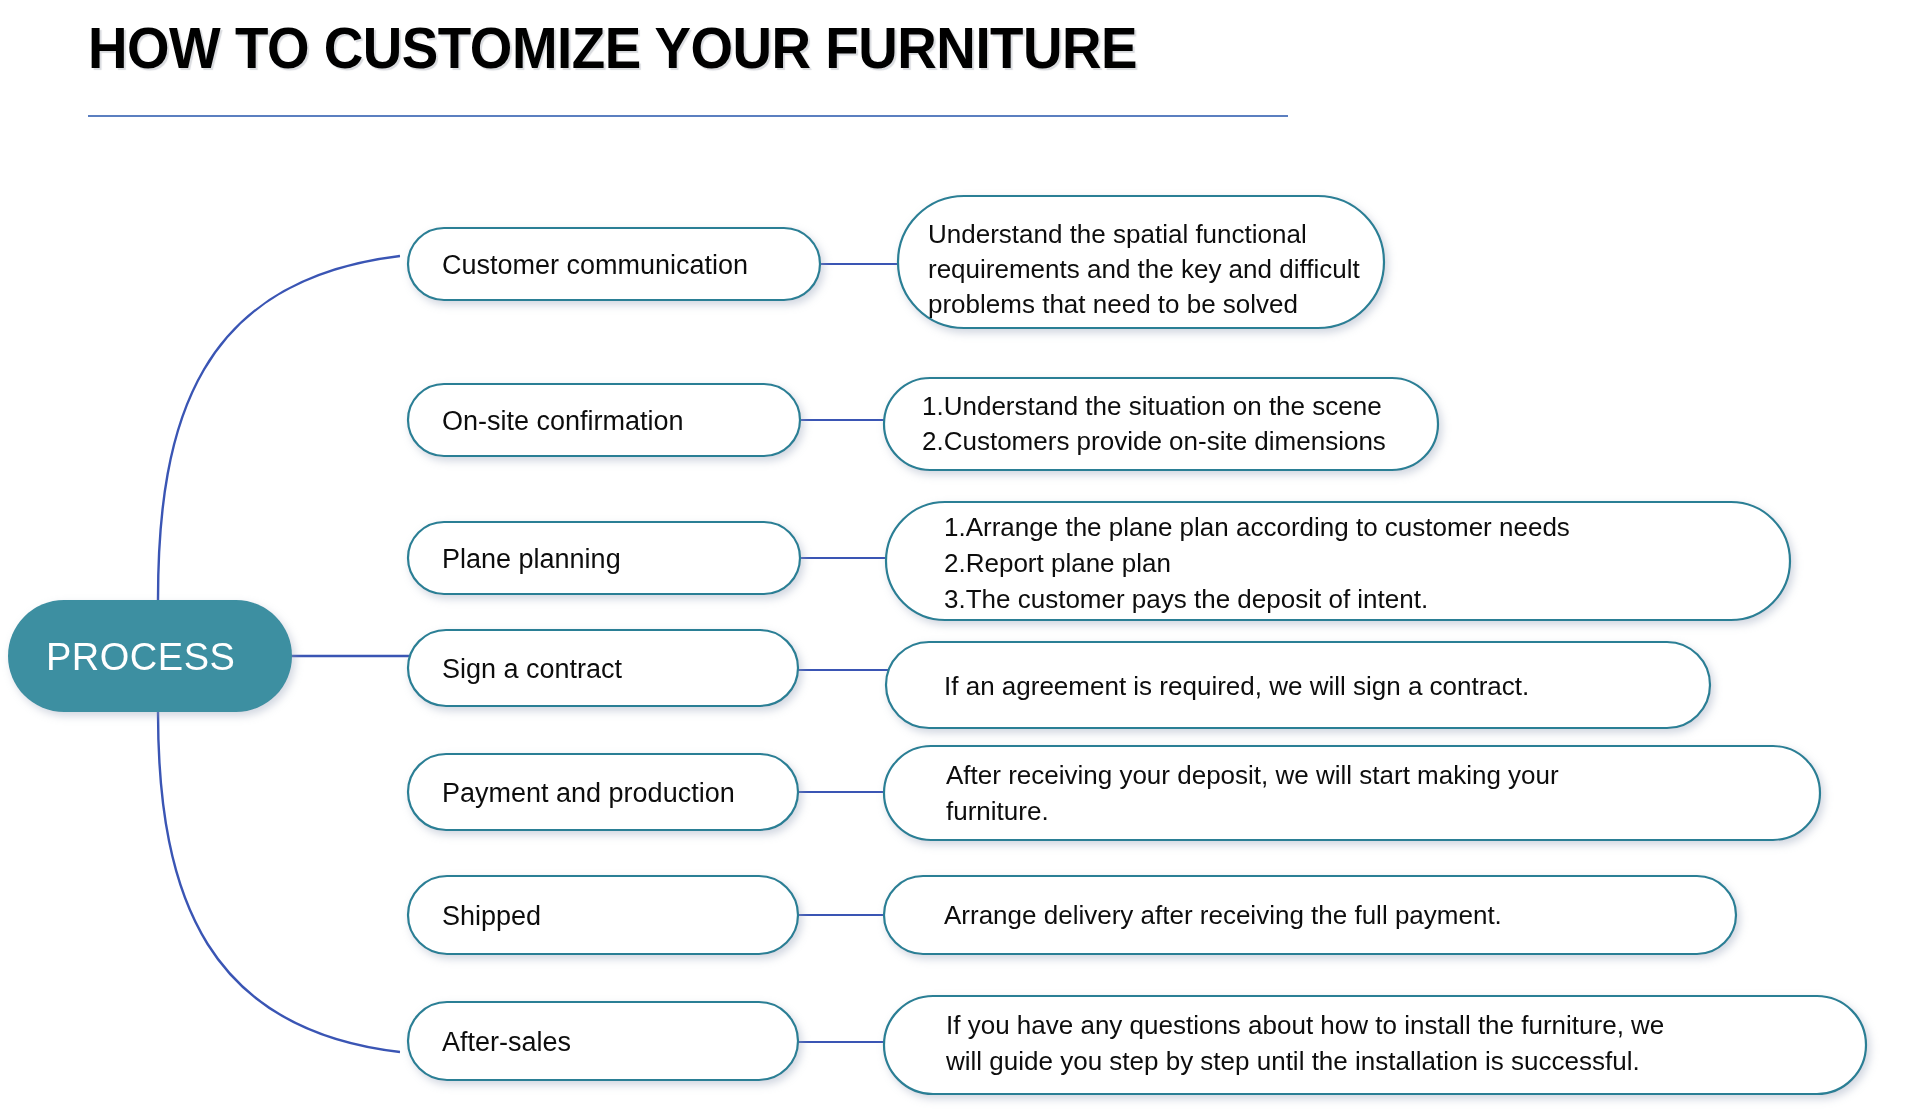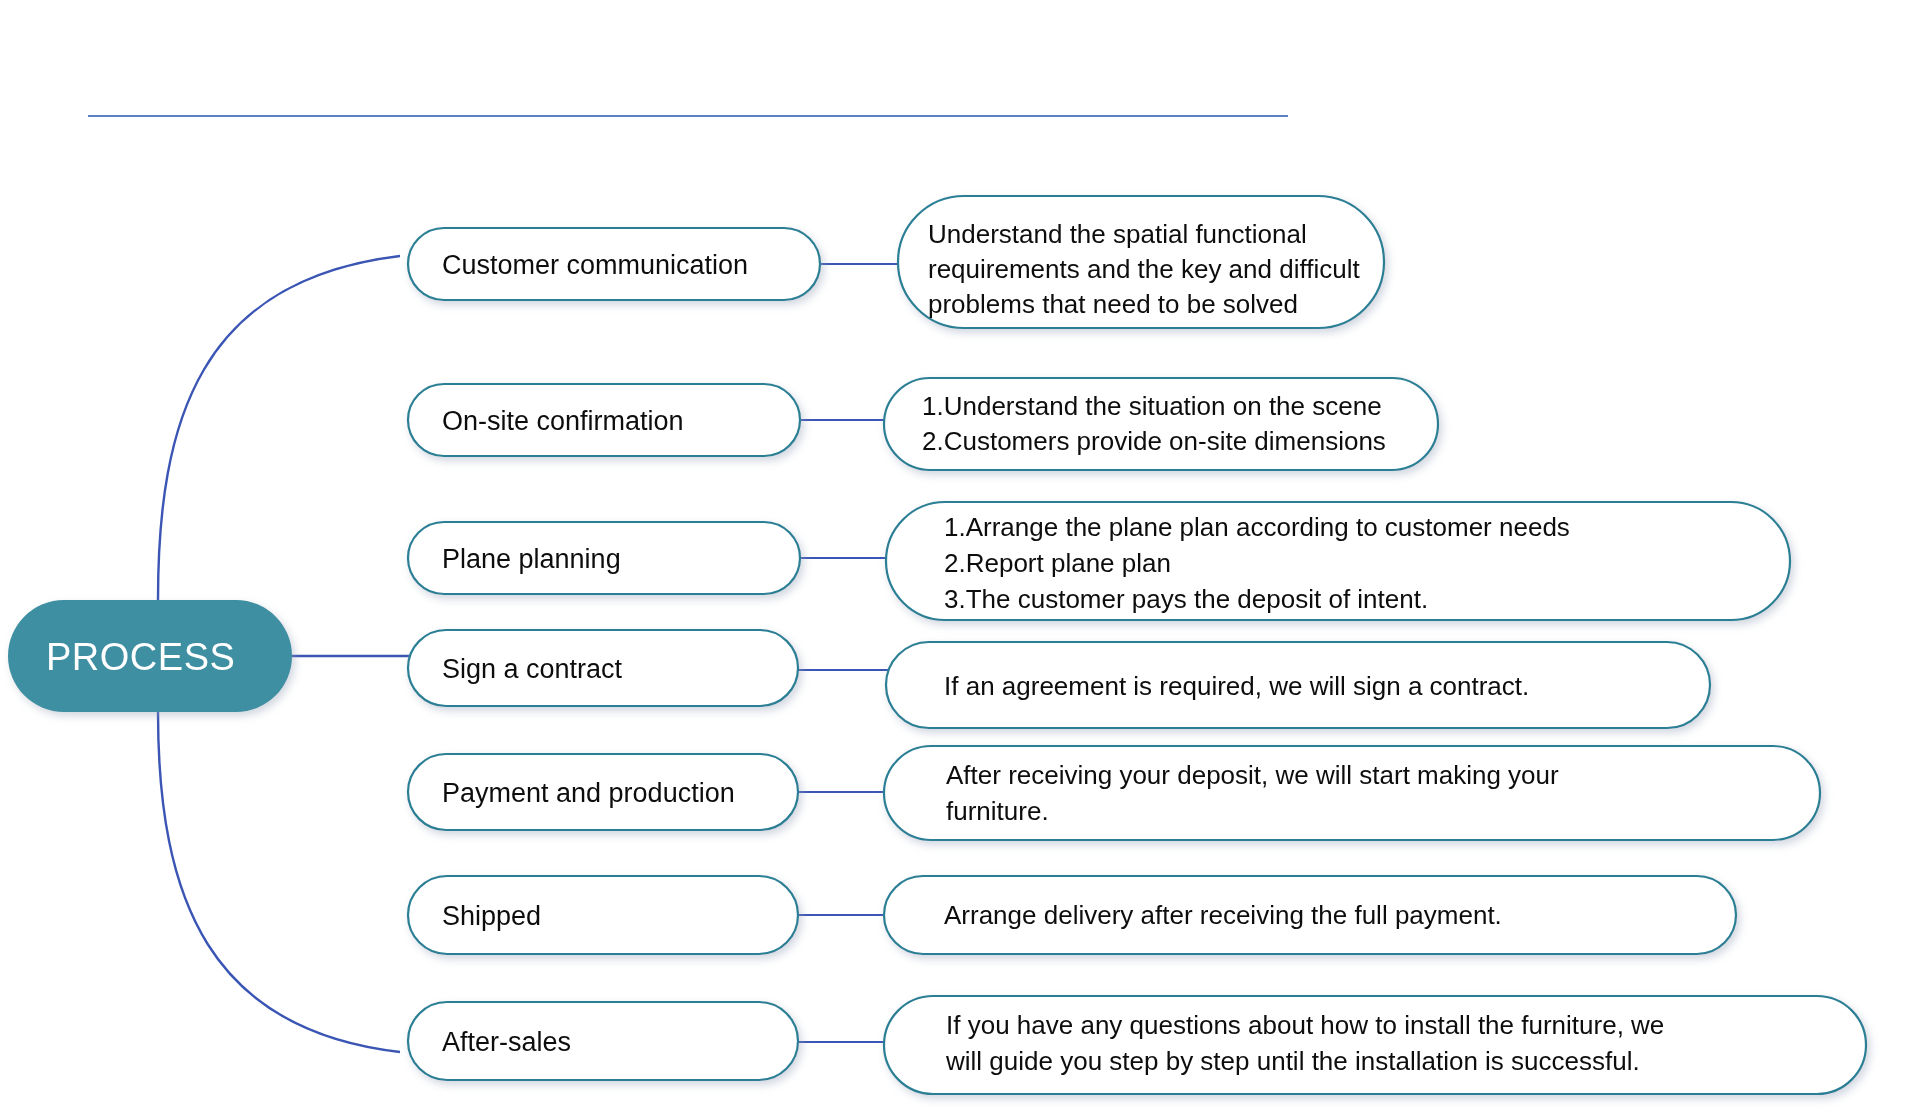--- a/index.html
+++ b/index.html
@@ -97,20 +97,23 @@
     fill: none;
     stroke: #3a55b4;
     stroke-width: 2.4;
   }
 </style>
 </head>
 <body>
 
 <div id="stage">
 
+  <div class="title-block">
+    <div class="page-title">HOW TO CUSTOMIZE YOUR FURNITURE</div>
+  </div>
   <div class="title-rule"></div>
 
   <svg id="map" viewBox="0 0 1918 1110">
 
     <defs>
       <filter id="softshadow" x="-20%" y="-20%" width="150%" height="160%">
         <feDropShadow dx="3" dy="4" stdDeviation="4" flood-color="#9aa4bb" flood-opacity="0.45"></feDropShadow>
       </filter>
       <filter id="textshadow" x="-20%" y="-30%" width="160%" height="180%">
         <feDropShadow dx="2" dy="2" stdDeviation="1.2" flood-color="#20505c" flood-opacity="0.55"></feDropShadow>

